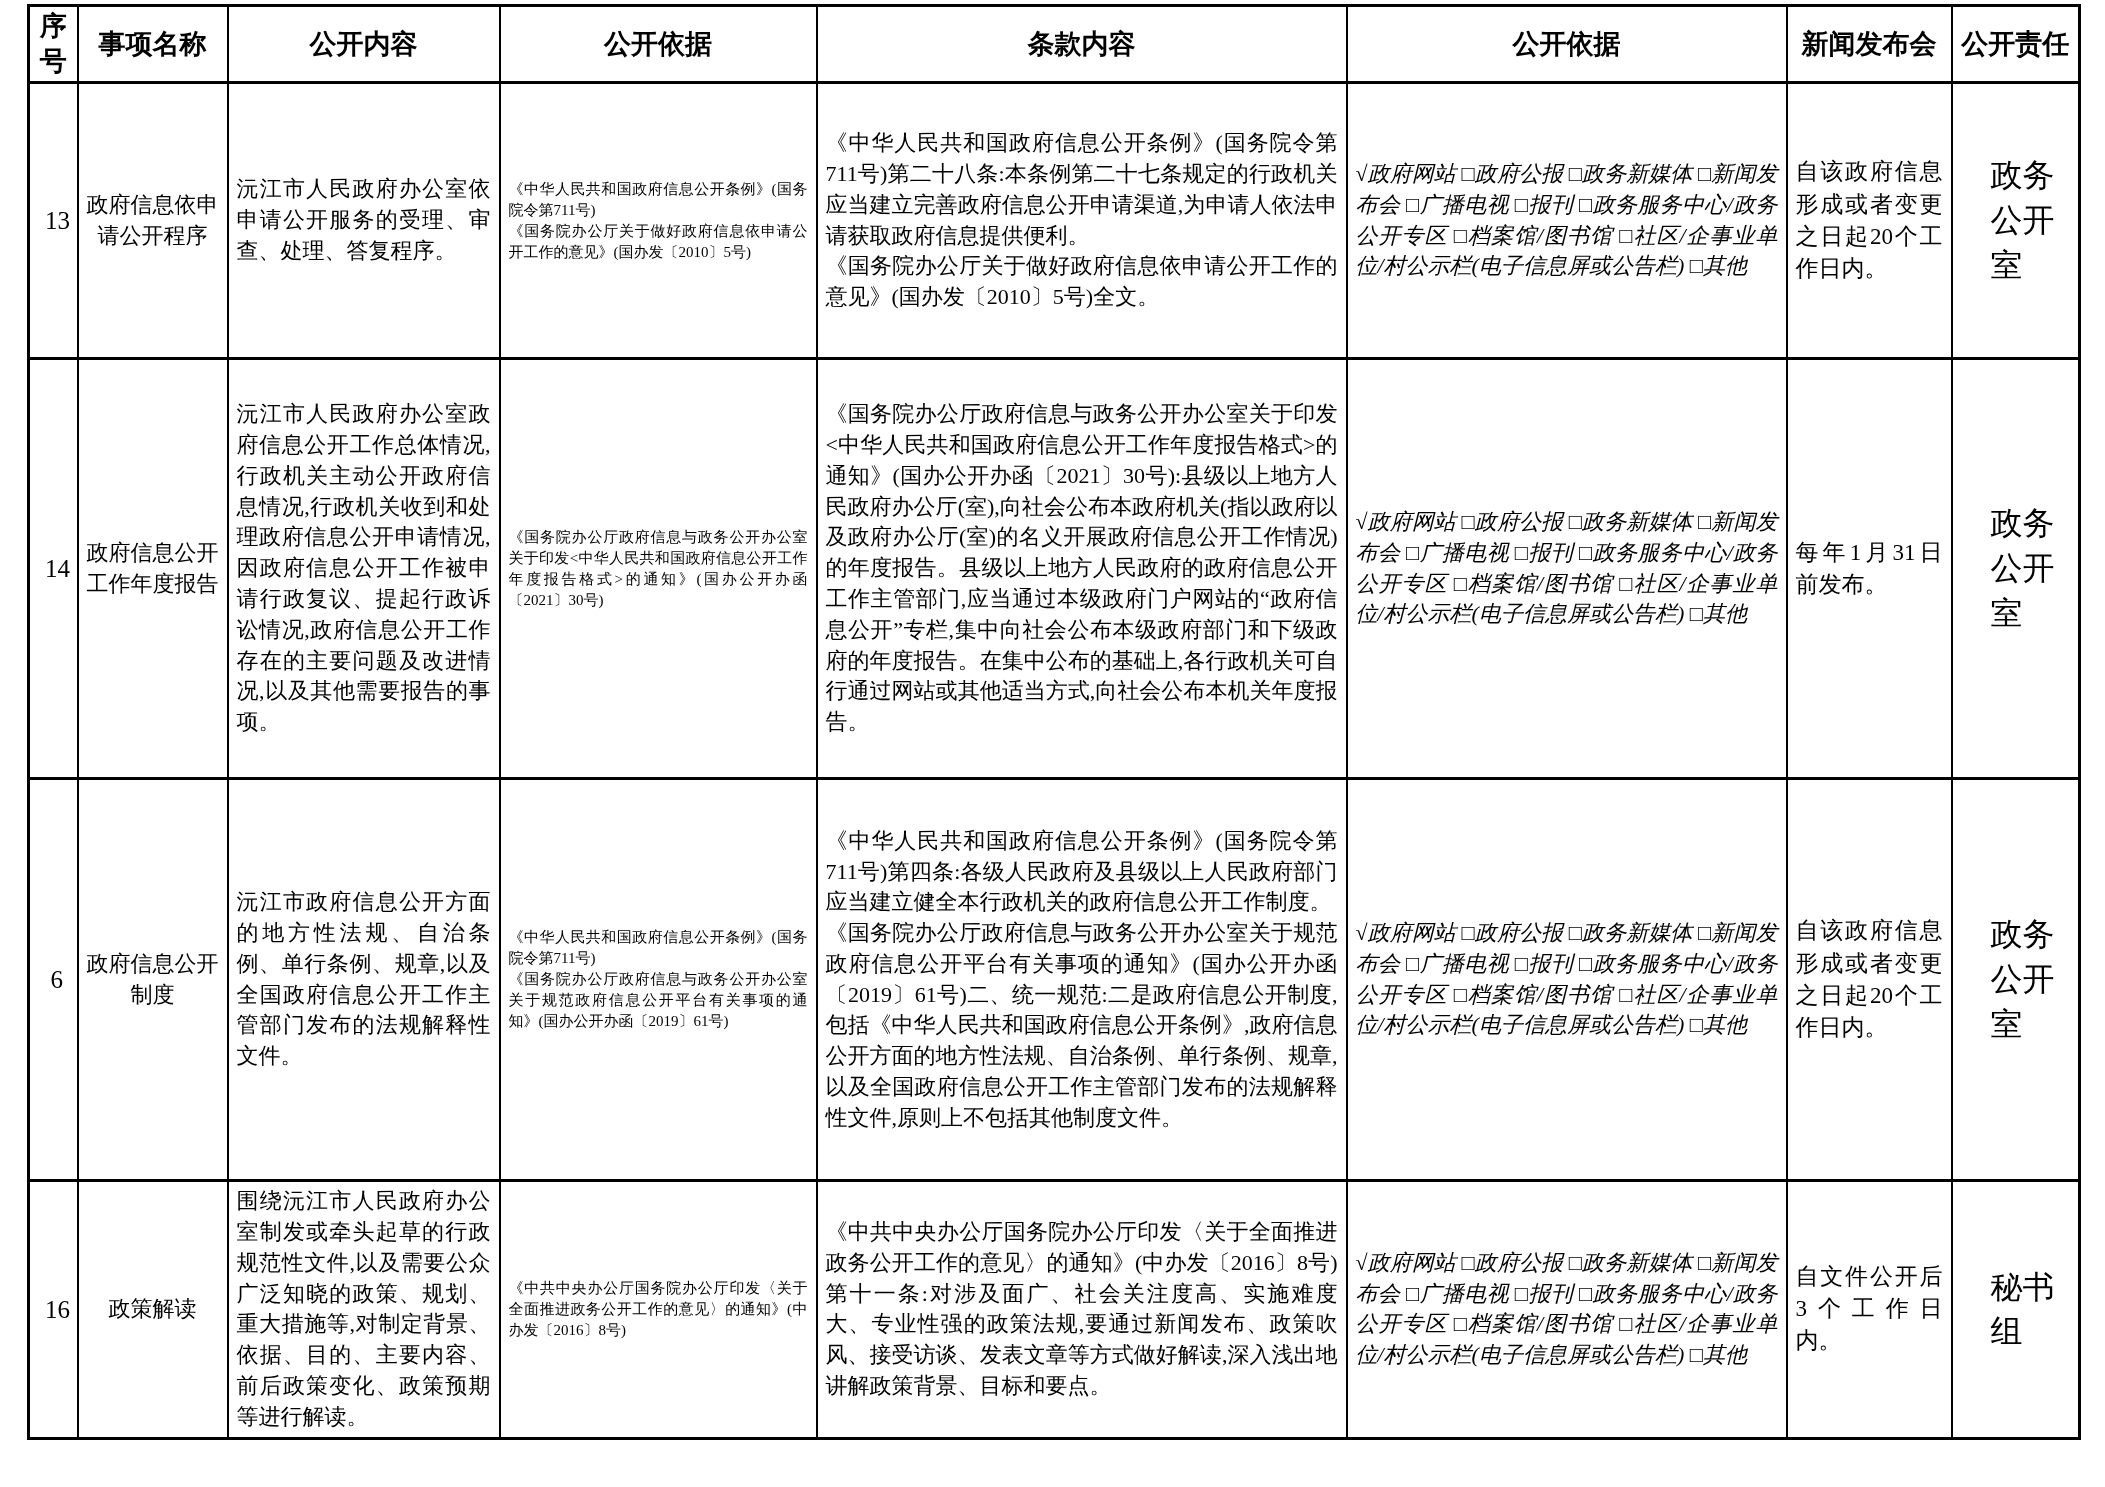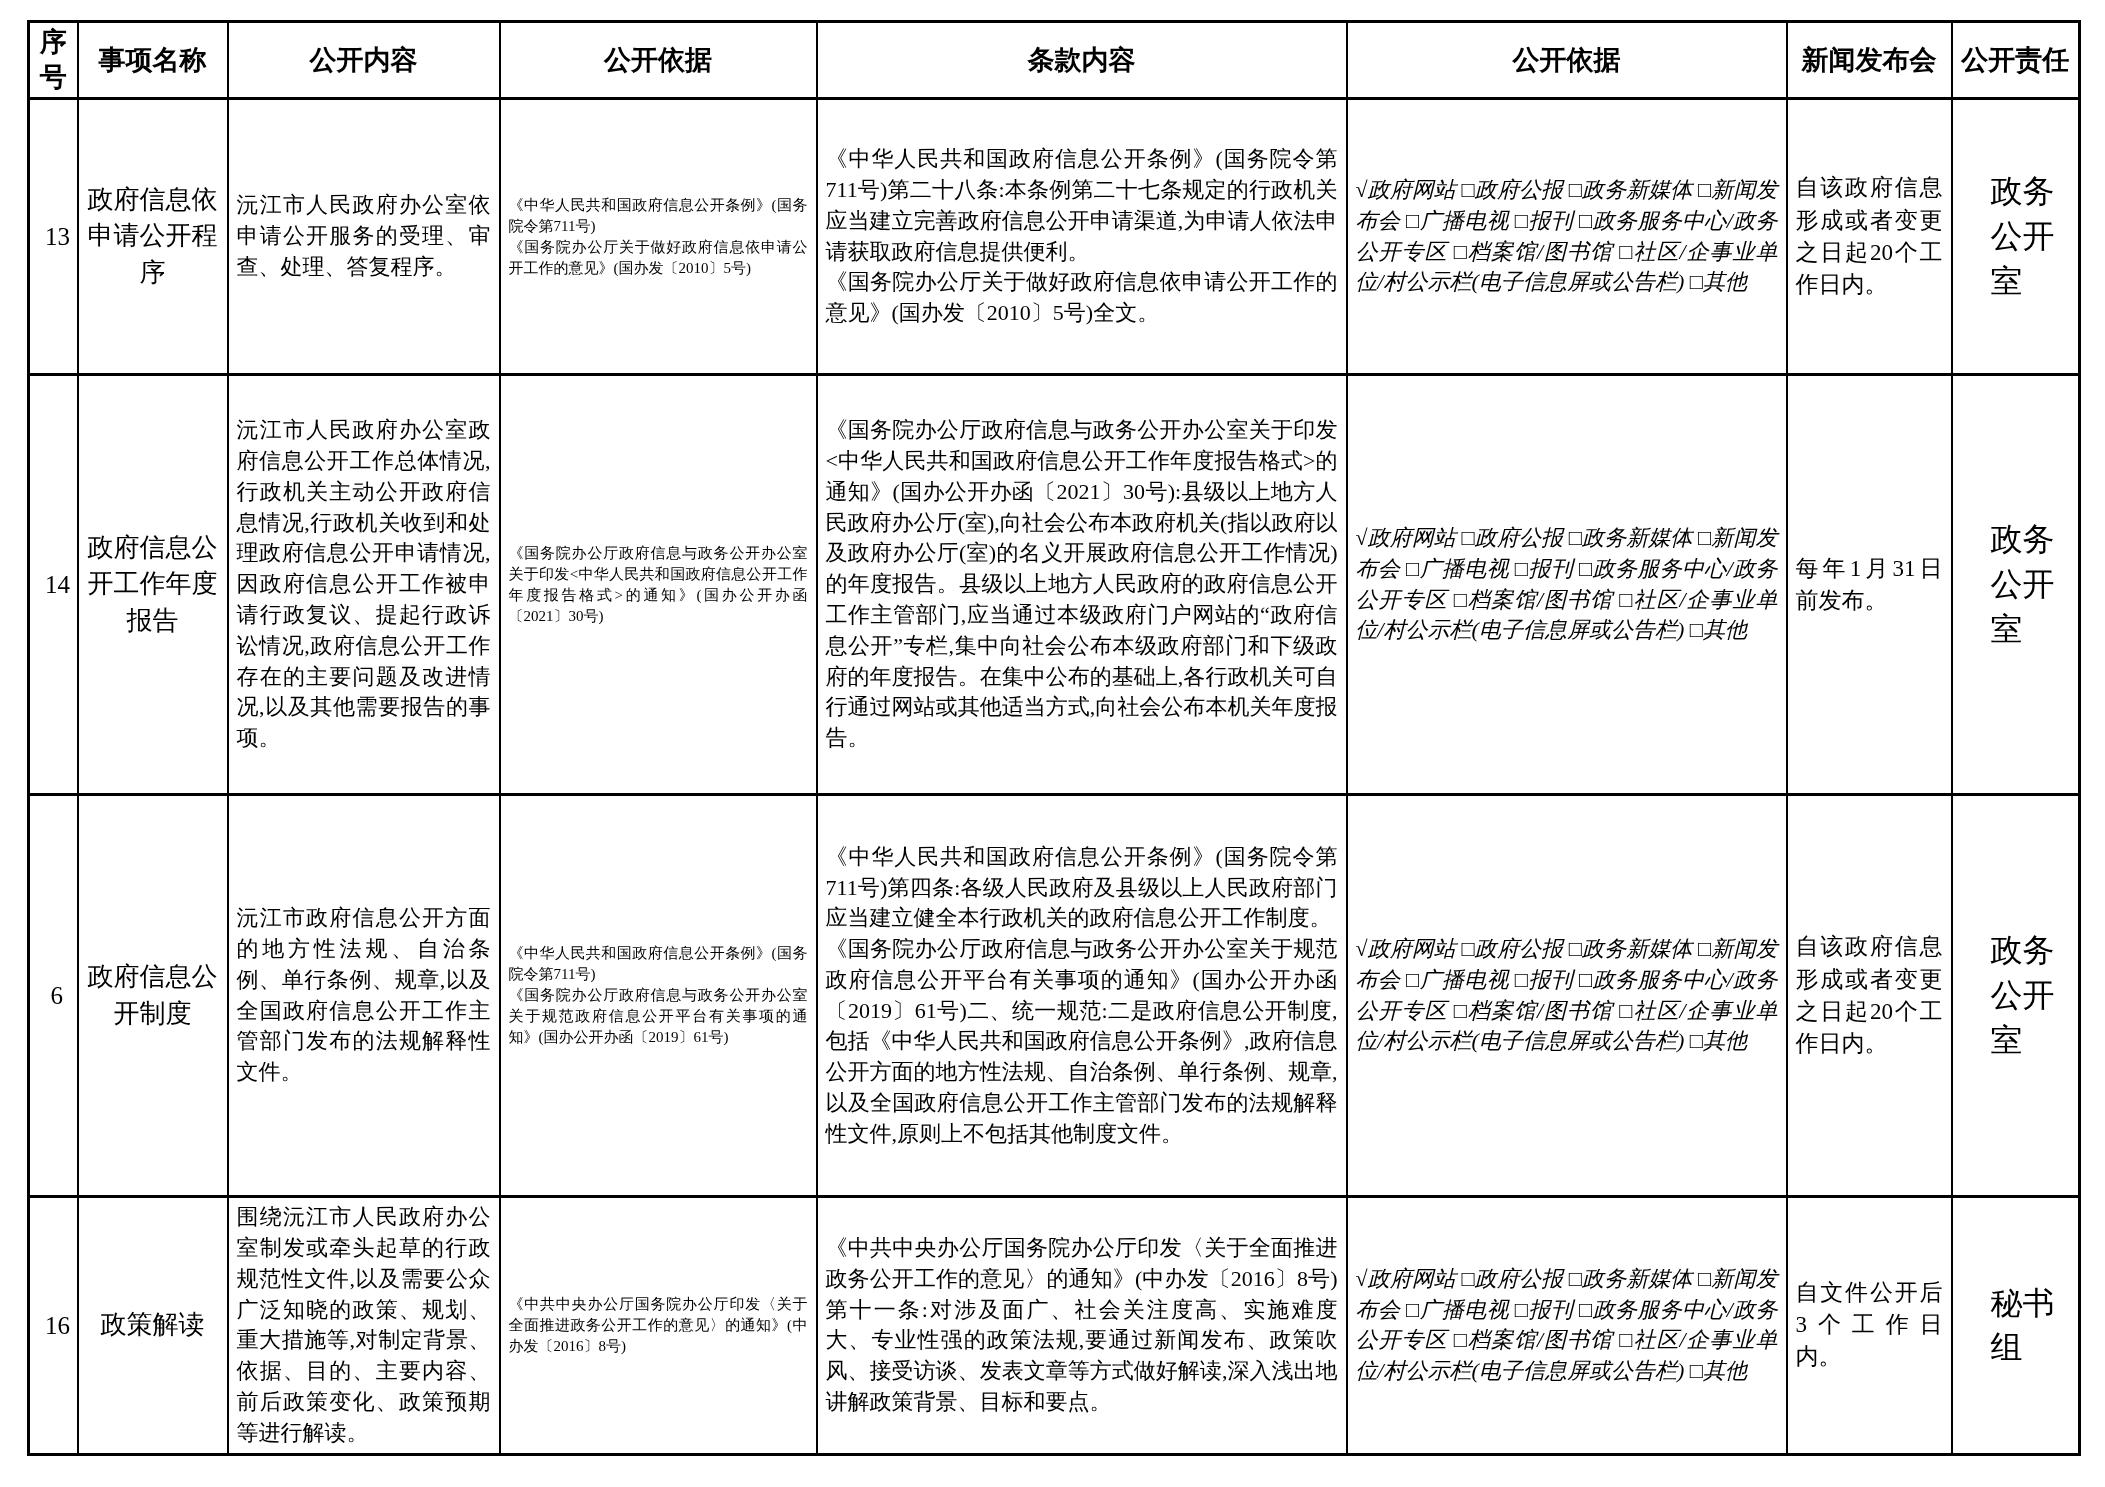--- a/index.html
+++ b/index.html
@@ -10,21 +10,21 @@
   body {
     width: 2105px;
     height: 1487px;
     position: relative;
     font-family: "Liberation Serif", "DejaVu Serif", serif;
     color: #000;
   }
   .sheet {
     position: absolute;
     left: 27px;
-    top: 20px;
+    top: 4px;
   }
   table.doc {
     border-collapse: collapse;
     table-layout: fixed;
     width: 2051px;
     border: 3px solid #000;
   }
   th, td {
     border-left: 2px solid #000;
     border-right: 2px solid #000;
@@ -45,21 +45,21 @@
     font-size: 22px;
     line-height: 1.4;
     white-space: pre-wrap;
   }
   tr.hrow       { height: 66px;  }
   tr.row-13     { height: 276px; }
   tr.row-14     { height: 420px; }
   tr.row-15     { height: 402px; }
   tr.row-16     { height: 240px; }
   td.c-no   { text-align: center; font-size: 25px; padding-left: 15px; }
-  td.c-name { text-align: center; font-size: 26px; padding: 4px 4px; }
+  td.c-name { text-align: center; font-size: 22px; padding: 4px 4px; }
   td.c-content { text-align: justify; }
   td.c-basis   { text-align: justify; font-size: 15px; }
   td.c-clause  { text-align: justify; }
   td.c-channels{ text-align: justify; font-size: 22px; font-style: italic; }
   td.c-limit   { text-align: justify; font-size: 23px; }
   td.c-resp    { text-align: left;  font-size: 32px; padding-left: 38px; }
 </style>
 </head>
 <body>
 

